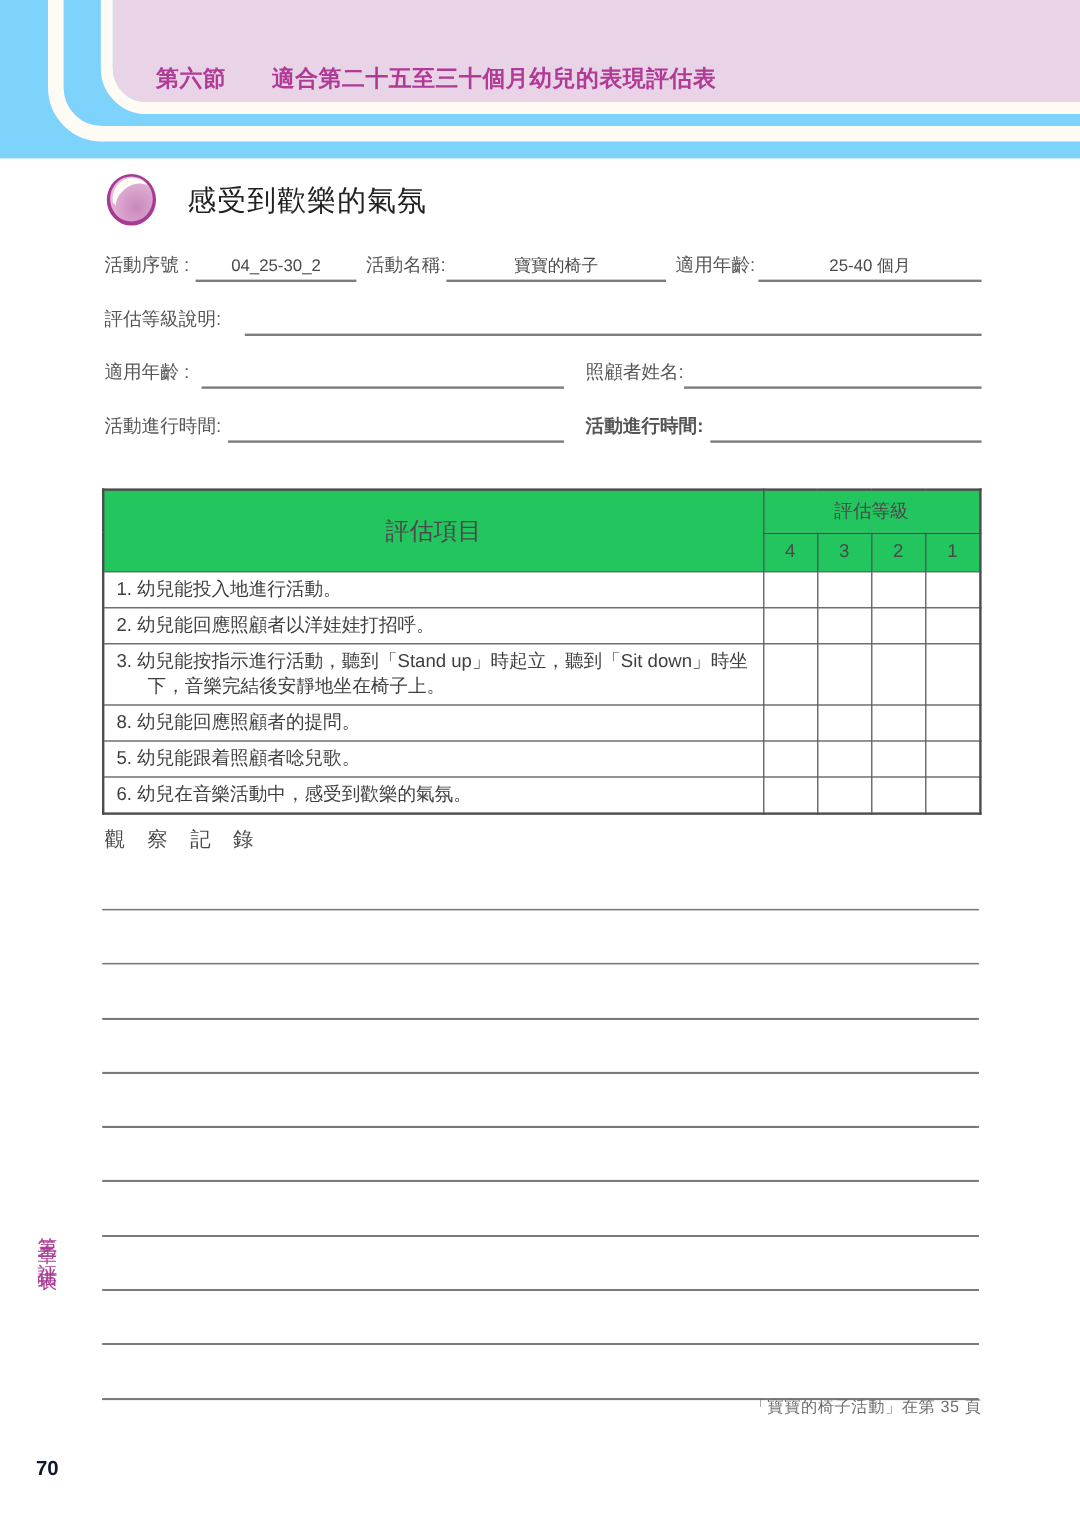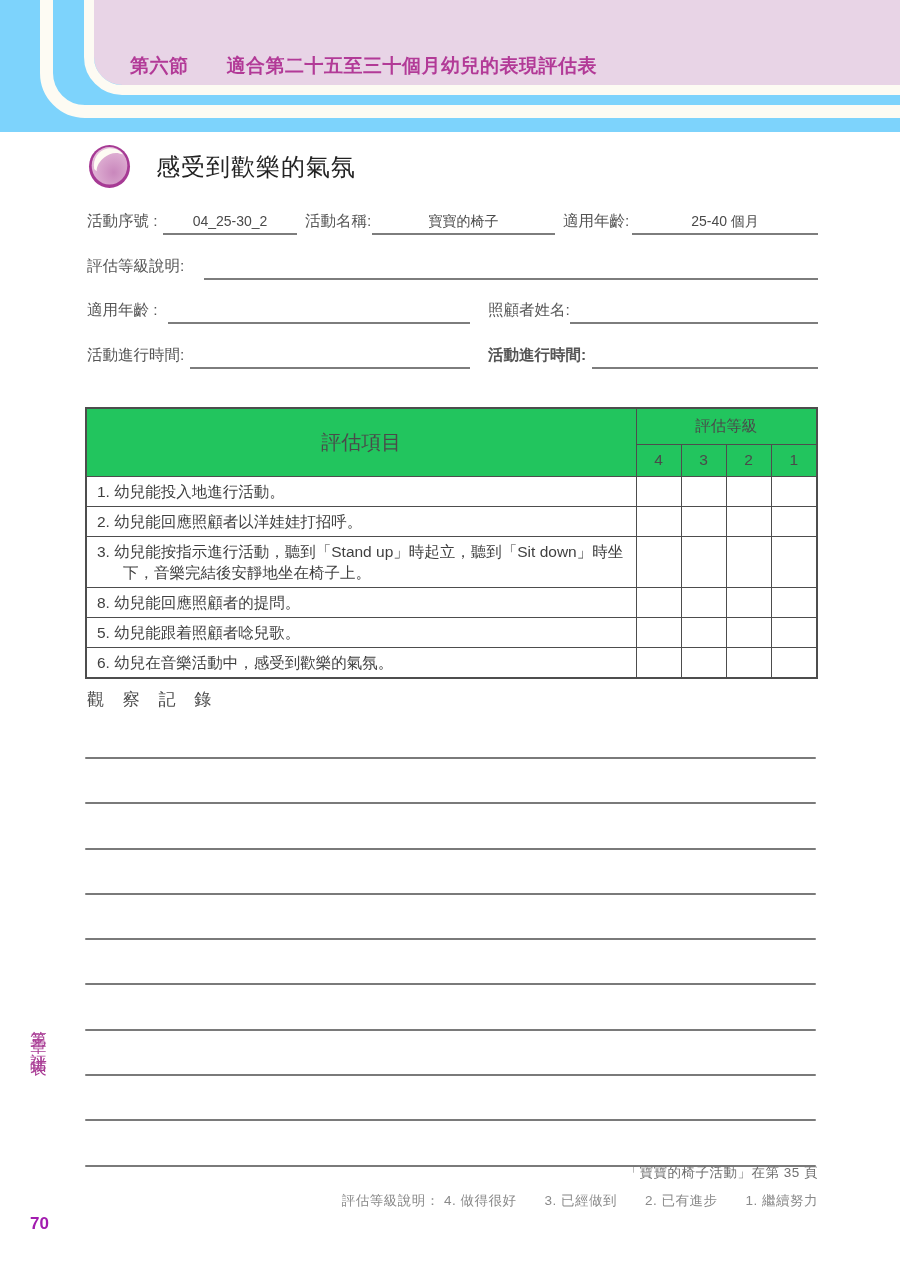--- a/index.html
+++ b/index.html
@@ -40,21 +40,21 @@
   
   .obs-label{position:absolute;left:87px;top:688px;font-size:17px;color:#4a4a4a;letter-spacing:7px;}
   .obs-lines{position:absolute;left:85px;top:757px;width:731px;}
   .obs-lines .line{height:0;border-top:2px solid #7a7a7a;border-radius:1px;}
   .obs-lines .line + .line{margin-top:43.3px;}
 
   
   .side-tab{position:absolute;left:28px;top:1018px;display:flex;flex-direction:column;
     align-items:center;gap:13px;color:#a93d95;font-size:16.5px;}
   .side-tab div{writing-mode:vertical-rl;text-orientation:upright;letter-spacing:3px;}
-  .page-no{position:absolute;left:30px;top:1214px;font-size:17px;font-weight:bold;color:#a21caf;}
+  .page-no{position:absolute;left:30px;top:1214px;font-size:17px;font-weight:bold;color:#0f172a;}
   .legend{position:absolute;right:82px;top:1192px;font-size:13.5px;color:#8a8a8a;letter-spacing:.5px;}
   .ref{position:absolute;right:82px;top:1164px;font-size:13.5px;color:#6f6f6f;letter-spacing:.5px;}
 </style>
 </head>
 <body>
 
 <div id="page">
 
   <div class="band">
     <div class="frame-outer"></div>
@@ -177,16 +177,15 @@
     <div class="line"></div>
     <div class="line"></div>
   </div>
 
   <div class="side-tab">
     <div>第三章</div>
     <div>評估表</div>
   </div>
 
   <div class="page-no">70</div>
-  <div class="legend">評估等級說明： 4. 做得很好　　3. 已經做到　　2. 已有進步　　1. 繼續努力</div>
   <div class="ref">「寶寶的椅子活動」在第 35 頁</div>
 
 </div>
 
 </body></html>

